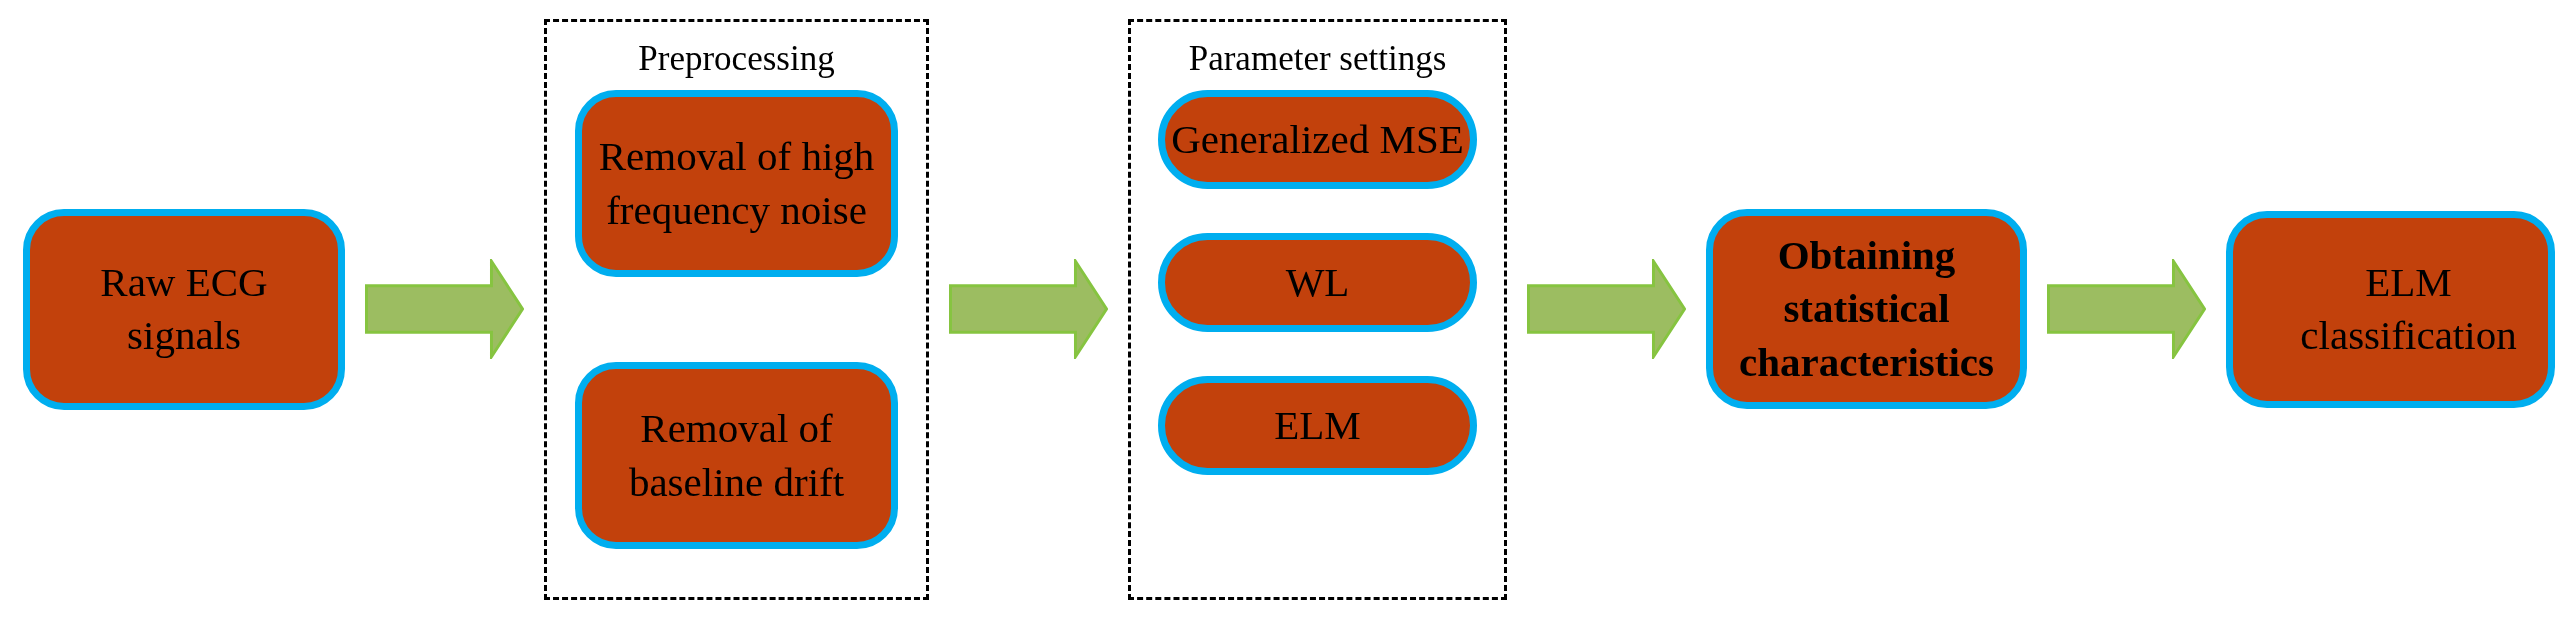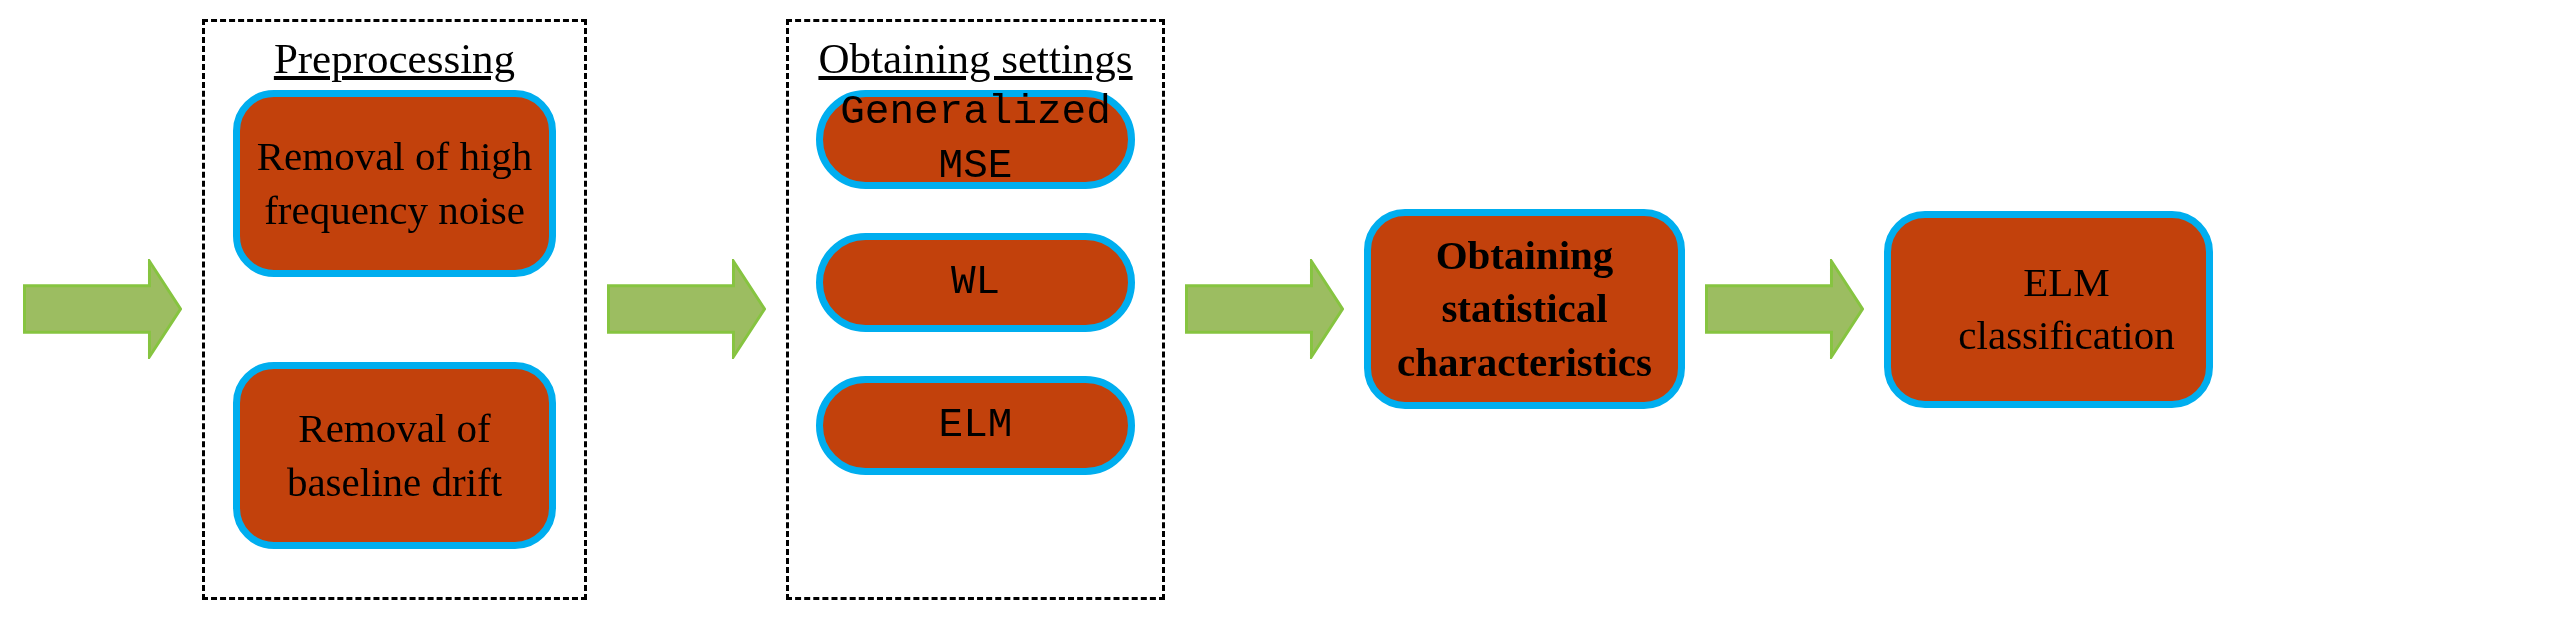--- a/index.html
+++ b/index.html
@@ -27,78 +27,80 @@
     border: 7.4px solid var(--node-border, #00AEEF);
     font-size: 41px; line-height: 1.3;
   }
   .box  { border-radius: 41px; }
   .pill { border-radius: 50px; }
 
   .raw   { width: 322px; height: 201px; }
   .raw  .node-label  { max-width: 237px; }
   .tall  { width: 323px; height: 187px; }
   .tall .node-label  { max-width: 295px; }
-  .pill  { width: 319px; height: 99px; font-family: Liberation Mono, monospace; }
+  .pill  { width: 319px; height: 99px; }
   .stat  { width: 321px; height: 200px; }
   .stat .node-label  { max-width: 282px; font-weight: bold; }
   .elmc  { width: 329px; height: 197px; padding-left: 36px; }
   .elmc .node-label  { max-width: 282px; }
 
   
   .group {
     flex: none;
     width: 385px; height: 581px;
     border: 3.7px dashed var(--group-border, #000000);
     display: flex; flex-direction: column; align-items: center;
     padding-top: 10.4px;
   }
   .group.params { width: 379px; }
   .group-title {
-    font-size: 43px; line-height: 53px;
+    font-size: 35px; line-height: 53px;
     text-align: center;
-    text-decoration: underline;
   }
   .m-first { margin-top: 5.2px; }
   .m-pre   { margin-top: 85px; }
   .m-pill  { margin-top: 44px; }
 
   
   .arrow { flex: none; display: block; }
   .arrow polygon {
     fill: var(--arrow-fill, #9CBD61);
     stroke: var(--arrow-outline, #86C440);
     stroke-width: 4;
   }
 </style>
 </head>
 <body>
 
 <div class="canvas">
 
+  <div class="node box raw">
+    <span class="node-label">Raw ECG signals</span>
+  </div>
 
   <svg class="arrow" width="159" height="100" viewBox="0 0 215 135" aria-hidden="true">
     <polygon points="2,36 171,36 171,3 213,67.5 171,132 171,99 2,99"></polygon>
   </svg>
 
   <div class="group preproc">
     <div class="group-title">Preprocessing</div>
     <div class="node box tall m-first">
       <span class="node-label">Removal of high frequency noise</span>
     </div>
     <div class="node box tall m-pre">
       <span class="node-label">Removal of baseline drift</span>
     </div>
   </div>
 
   <svg class="arrow" width="159" height="100" viewBox="0 0 215 135" aria-hidden="true">
     <polygon points="2,36 171,36 171,3 213,67.5 171,132 171,99 2,99"></polygon>
   </svg>
 
   <div class="group params">
-    <div class="group-title">Obtaining settings</div>
+    <div class="group-title">Parameter settings</div>
     <div class="node pill m-first">
       <span class="node-label">Generalized MSE</span>
     </div>
     <div class="node pill m-pill">
       <span class="node-label">WL</span>
     </div>
     <div class="node pill m-pill">
       <span class="node-label">ELM</span>
     </div>
   </div>

